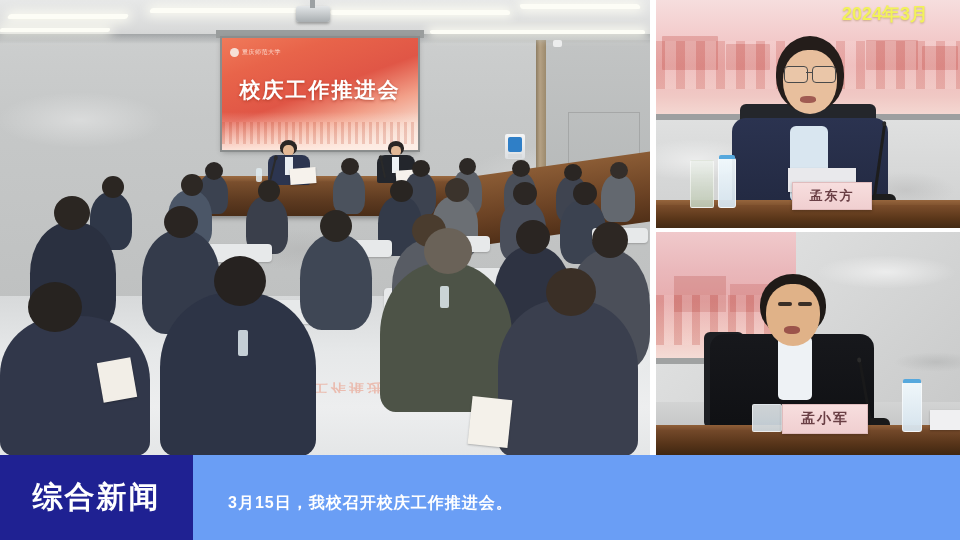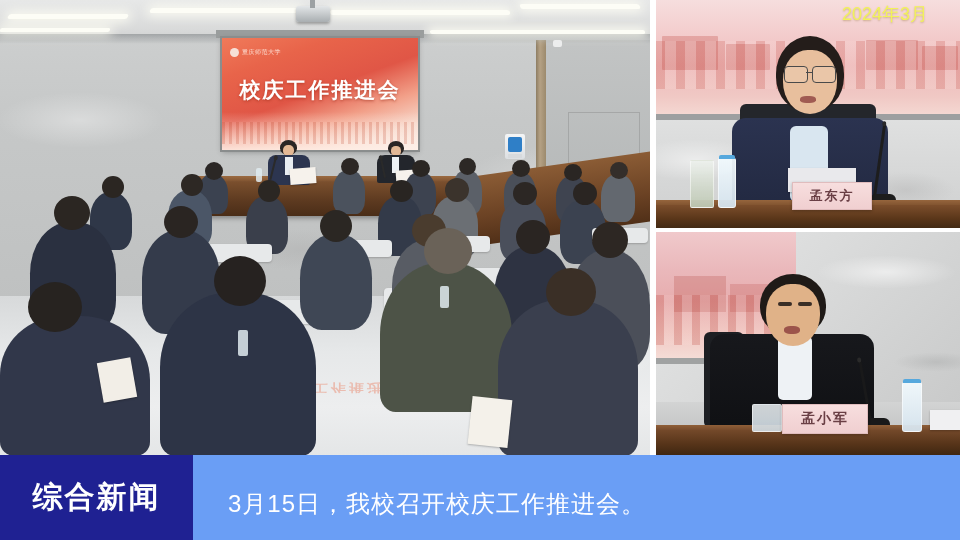--- a/index.html
+++ b/index.html
@@ -116,21 +116,21 @@
   .person-face{position:absolute;border-radius:46% 46% 50% 50%;background:#e8bf9d;}
   .glasses{position:absolute;border:1.4px solid #4a4a4a;border-radius:4px;background:rgba(255,255,255,.12);}
   .shirt{position:absolute;background:#dce7f0;}
   .nameplate{position:absolute;background:linear-gradient(180deg,#f7dede,#f0cfd0);
     border:1px solid #e0bcbd;box-shadow:0 1px 3px rgba(0,0,0,.25);
     display:flex;align-items:center;justify-content:center;
     color:#6a3f45;font-weight:bold;letter-spacing:2px;}
   .teajar{position:absolute;border-radius:2px;background:linear-gradient(180deg,rgba(236,240,236,.9),rgba(190,200,180,.95));border:1px solid rgba(255,255,255,.5);}
   .waterbottle{position:absolute;border-radius:2px 2px 3px 3px;background:linear-gradient(180deg,rgba(240,248,252,.95),rgba(214,228,238,.95));border:1px solid rgba(255,255,255,.55);}
   .waterbottle i{position:absolute;left:0;top:-4px;width:100%;height:4px;background:#56a8dd;border-radius:2px 2px 0 0;display:block;}
-  .date-stamp{position:absolute;color:#f2f25a;font-weight:normal;text-shadow:0 1px 2px rgba(120,90,0,.35);}
+  .date-stamp{position:absolute;color:#f2f25a;font-weight:bold;text-shadow:0 1px 2px rgba(120,90,0,.35);}
 
   
   .rb-marble{position:absolute;left:0;top:0;width:304px;height:170px;
     background:linear-gradient(135deg,#e6e7e7 0%,#dcdddd 35%,#d2d3d3 70%,#c9caca 100%);}
   .rb-marble:after{content:"";position:absolute;inset:0;
     background:
       radial-gradient(ellipse 100px 24px at 230px 40px,rgba(255,255,255,.55),transparent 70%),
       radial-gradient(ellipse 80px 18px at 120px 120px,rgba(160,162,162,.35),transparent 70%),
       radial-gradient(ellipse 60px 14px at 280px 130px,rgba(150,152,152,.30),transparent 70%);}
   .rb-screen{position:absolute;left:0;top:0;width:140px;height:126px;
@@ -143,21 +143,21 @@
   .rb-desktop{position:absolute;left:0;top:193px;width:304px;height:6px;background:linear-gradient(180deg,#8f5f38,#734729);}
   .rb-floor{position:absolute;left:0;top:170px;width:304px;height:30px;background:linear-gradient(180deg,#d3d4d4,#c4c5c5);}
 
   
   .banner{position:absolute;left:0;top:455px;width:960px;height:85px;padding-left:24px;}
   .banner-bg{position:absolute;left:0;top:0;width:960px;height:85px;}
   .banner-badge{position:absolute;left:0;top:0;width:193px;height:85px;
     display:flex;align-items:center;justify-content:center;}
   .banner-badge span{color:#ffffff;font-size:30px;font-weight:bold;letter-spacing:2px;}
   .banner-caption{position:absolute;left:228px;top:0;height:85px;display:flex;align-items:center;}
-  .banner-caption span{color:#ffffff;font-size:24px;font-weight:normal;letter-spacing:1px;margin-top:12px;}
+  .banner-caption span{color:#ffffff;font-size:16px;font-weight:bold;letter-spacing:1px;margin-top:12px;}
 </style>
 </head>
 <body>
 
 <div class="stage">
 
   <div class="photo" id="photo-main">
     <div class="hall-wall"></div>
     <div class="wall-right"></div>
     <div class="beam-col"></div>

